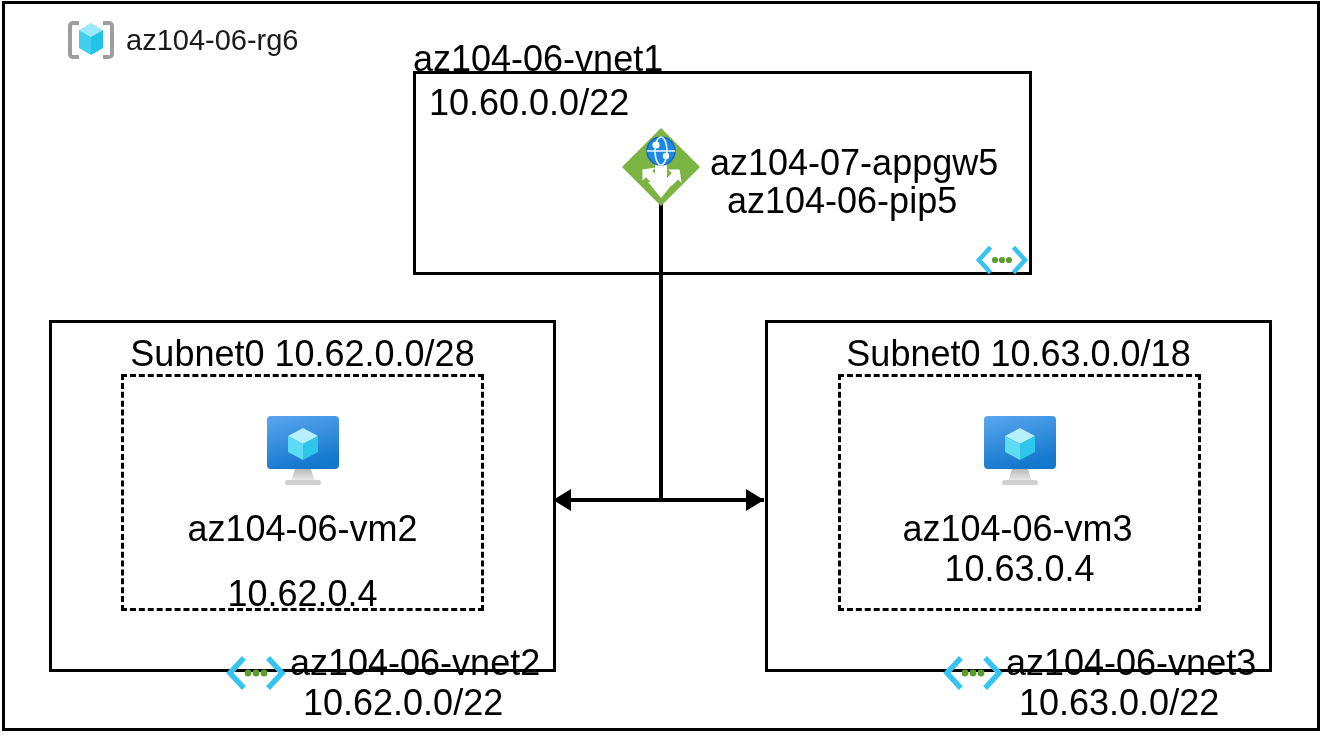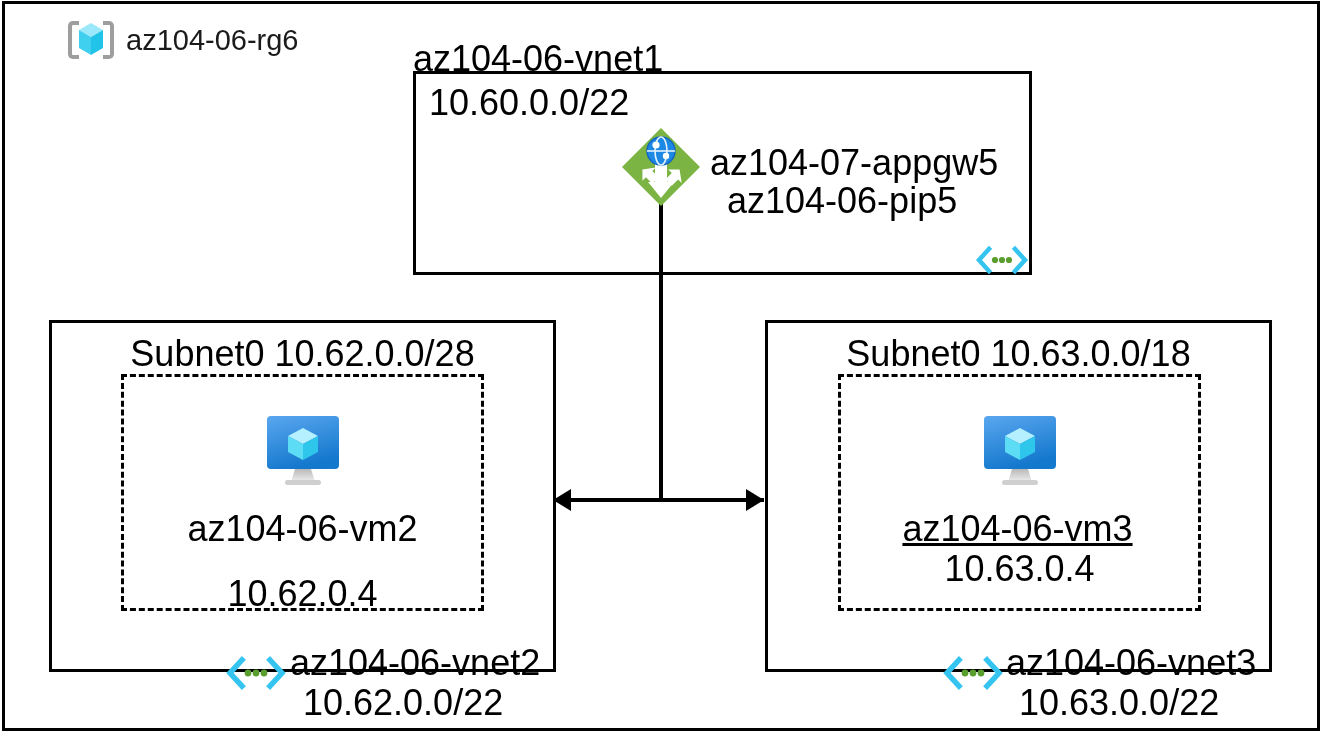--- a/index.html
+++ b/index.html
@@ -253,21 +253,21 @@
       </defs>
       <rect x="9" y="2" width="72" height="53" rx="4" fill="url(#vmScreen3)"></rect>
       <path d="M37,55 L53,55 L57,68 L33,68 Z" fill="url(#vmStand3)"></path>
       <rect x="27" y="66" width="36" height="5" rx="2.5" fill="#cfcfcf"></rect>
       <polygon points="45,14 60,22 45,30 30,22" fill="#b4f0ff"></polygon>
       <polygon points="30,22 45,30 45,46 30,38" fill="#5ddcf5"></polygon>
       <polygon points="60,22 45,30 45,46 60,38" fill="#2fc6ec"></polygon>
     </svg>
   </div>
 
-  <div class="label center" style="left:838px; top:508px; width:359px;text-decoration:underline;">az104-06-vm3</div>
+  <div class="label center" style="left:838px; top:508px; width:359px;">az104-06-vm3</div>
   <div class="label center" style="left:838px; top:548px; width:363px;">10.63.0.4</div>
 
   <div class="peer-icon z-top" style="left:941px; top:655px;">
     <svg width="64" height="36" viewBox="0 0 64 36">
       <polyline points="18,5 6,18 18,31" fill="none" stroke="#35c4f0" stroke-width="5.5" stroke-linecap="square" stroke-linejoin="miter"></polyline>
       <polyline points="46,5 58,18 46,31" fill="none" stroke="#35c4f0" stroke-width="5.5" stroke-linecap="square" stroke-linejoin="miter"></polyline>
       <circle cx="24" cy="18" r="3.4" fill="#5a9e2f"></circle>
       <circle cx="32" cy="18" r="3.4" fill="#5a9e2f"></circle>
       <circle cx="40" cy="18" r="3.4" fill="#5a9e2f"></circle>
     </svg>

